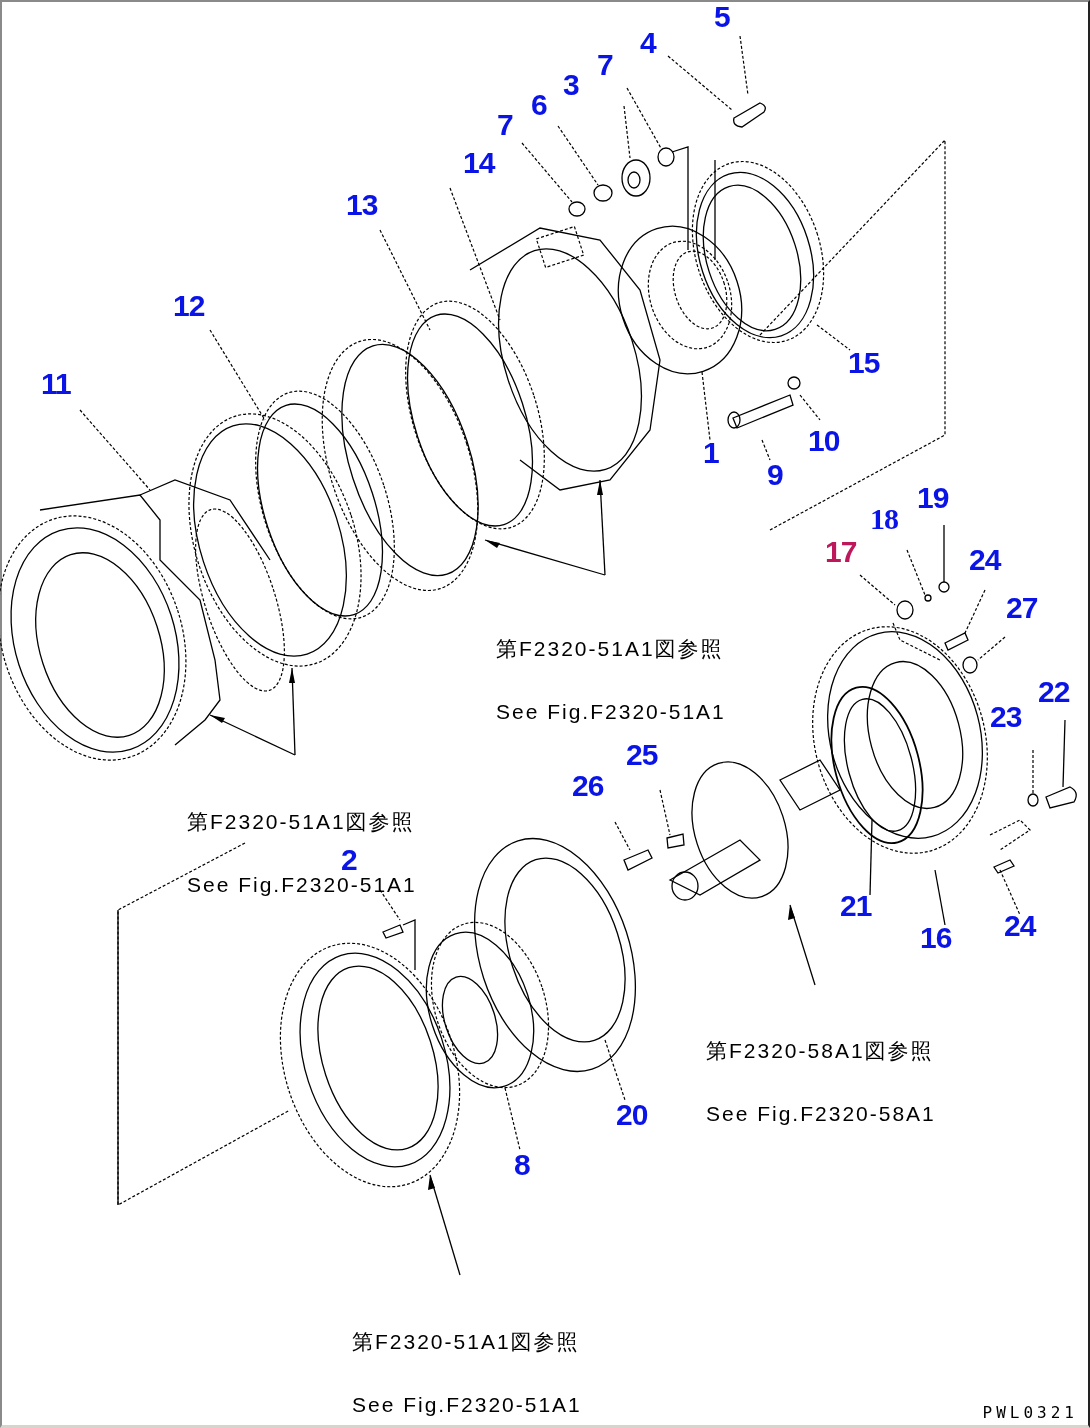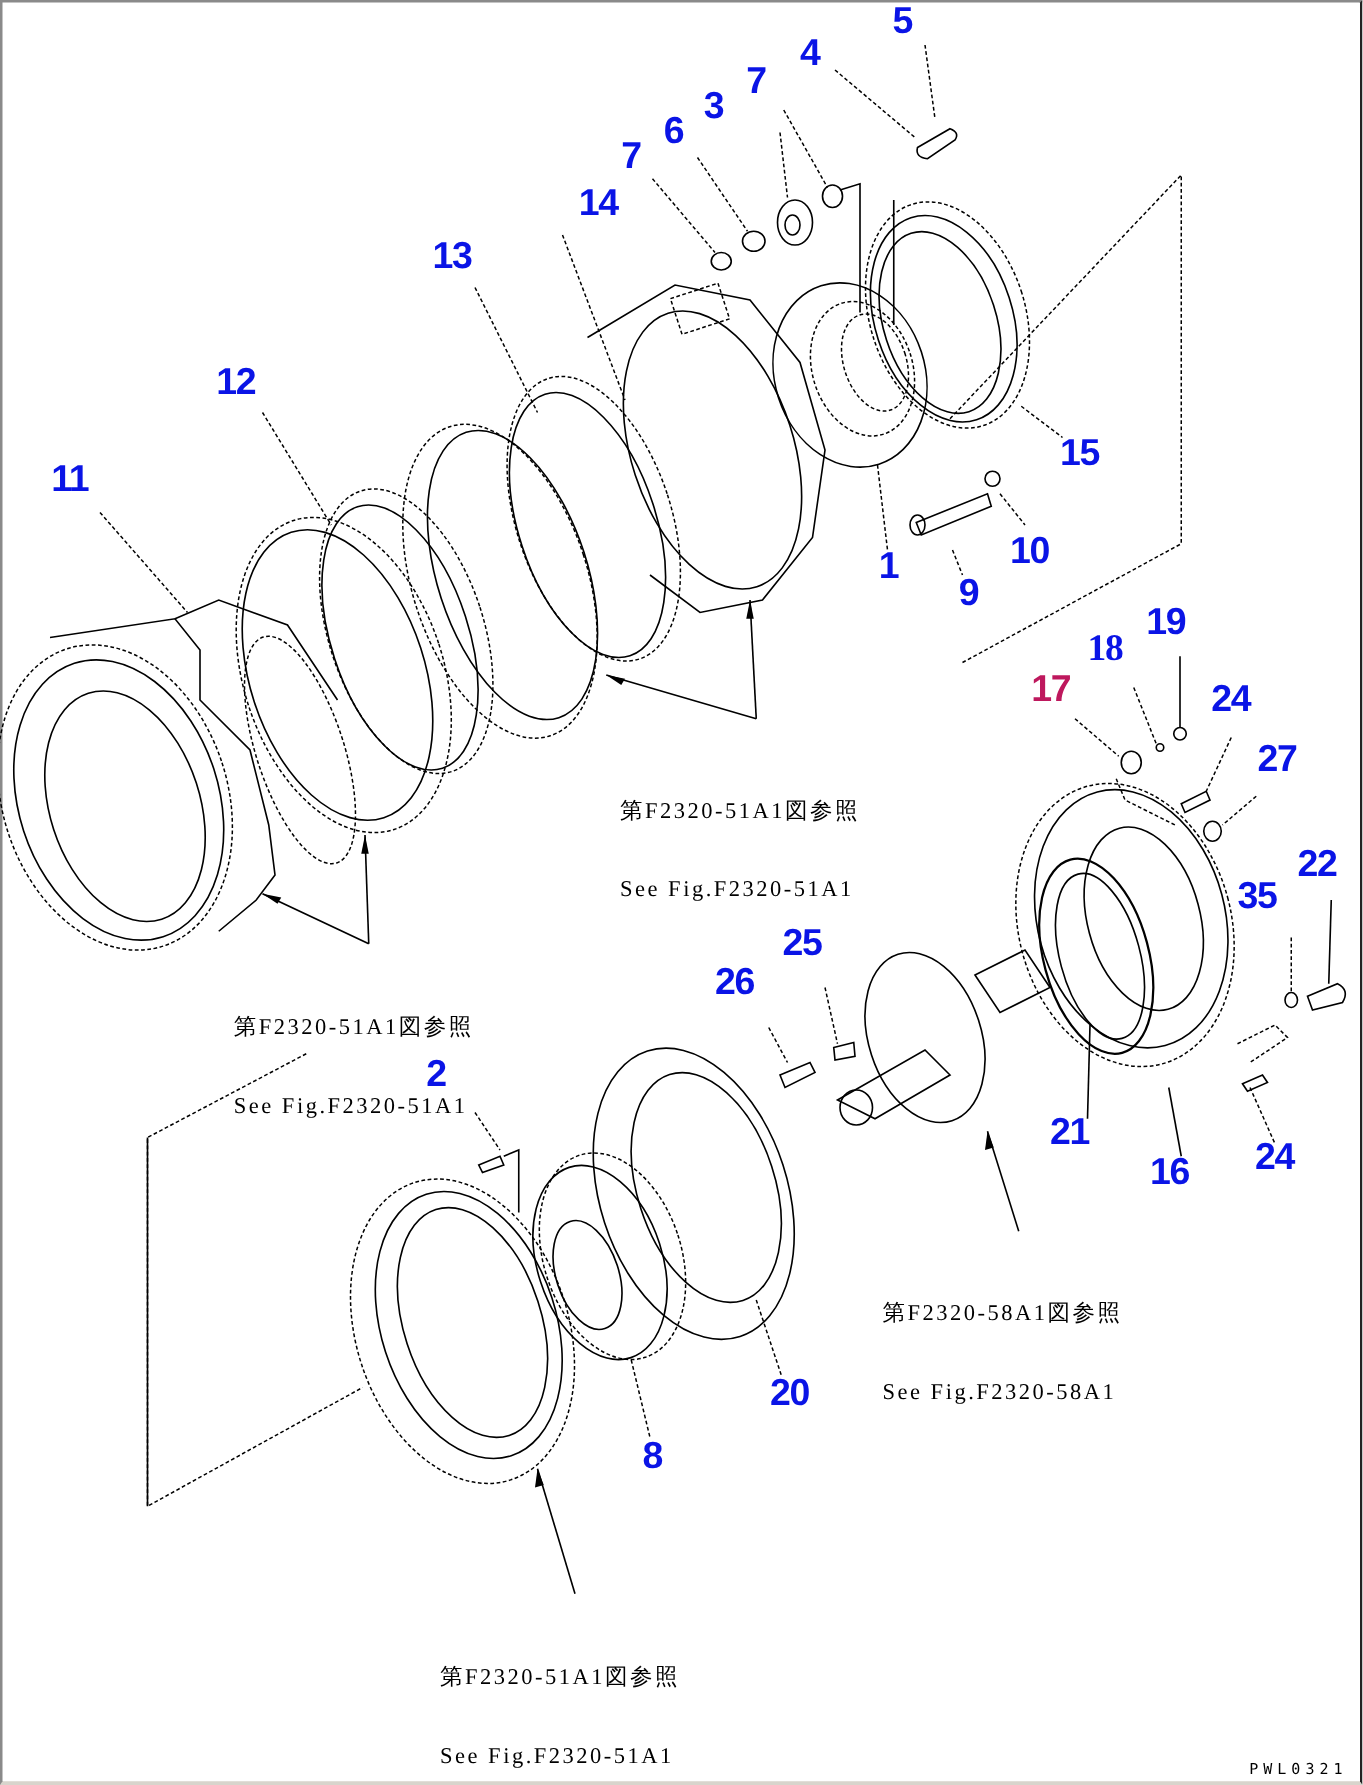--- a/index.html
+++ b/index.html
@@ -4,22 +4,22 @@
 <style>
   html, body { margin: 0; padding: 0; background: #ffffff; }
   body { width: 1090px; height: 1428px; overflow: hidden; position: relative; font-family: "DejaVu Sans", sans-serif; }
   #frame { position: absolute; left: 0; top: 0; width: 1090px; height: 1428px; box-sizing: border-box;
            border-top: 2px solid #8a8a8a; border-left: 2px solid #8a8a8a; border-bottom: 3px solid #d8d4cc; border-right: 2px solid #222; background: #fff; }
   svg#drawing { position: absolute; left: 0; top: 0; }
   .ln { fill: none; stroke: #000; stroke-width: 1.3; }
   .dl { fill: none; stroke: #000; stroke-width: 1.2; stroke-dasharray: 3 2; }
   .th { fill: none; stroke: #000; stroke-width: 1.8; }
   .part-label { position: absolute; color: #0a14e6; font-family: "Liberation Sans", sans-serif; font-weight: bold; font-size: 30px; line-height: 1; letter-spacing: -1px; }
-  .ref-note { position: absolute; font-family: Liberation Serif, serif; font-size: 18px; line-height: 21px; color: #000; letter-spacing: 2px; white-space: pre; }
-  .code { position: absolute; right: 12px; bottom: 6px; font-family: "DejaVu Sans Mono", monospace; font-size: 12px; letter-spacing: 4px; color: #000; }
+  .ref-note { position: absolute; font-family: Liberation Sans, sans-serif; font-size: 21px; line-height: 21px; color: #000; letter-spacing: 2px; white-space: pre; }
+  .code { position: absolute; right: 12px; bottom: 6px; font-family: "DejaVu Sans Mono", monospace; font-size: 16px; letter-spacing: 4px; color: #000; }
 </style>
 </head>
 <body>
 
 <div id="frame"></div>
 
 <svg id="drawing" width="1090" height="1428" viewBox="0 0 1090 1428">
 
   <g>
     <polyline class="ln" points="715,160 715,260"></polyline>
@@ -197,21 +197,21 @@
 <div class="part-label" style="left: 848px; top: 348px; color: rgb(10, 20, 230);">15</div>
 <div class="part-label" style="left: 808px; top: 426px; color: rgb(10, 20, 230);">10</div>
 <div class="part-label" style="left: 703px; top: 438px; color: rgb(10, 20, 230);">1</div>
 <div class="part-label" style="left: 767px; top: 460px; color: rgb(10, 20, 230);">9</div>
 <div class="part-label" style="left: 917px; top: 483px; color: rgb(10, 20, 230);">19</div>
 <div class="part-label" style="left: 870px; top: 504px; color: rgb(10, 20, 230); font-family: Liberation Serif, serif;">18</div>
 <div class="part-label" style="left: 825px; top: 537px; color: #be185d;">17</div>
 <div class="part-label" style="left: 969px; top: 545px; color: rgb(10, 20, 230);">24</div>
 <div class="part-label" style="left: 1006px; top: 593px; color: rgb(10, 20, 230);">27</div>
 <div class="part-label" style="left: 1038px; top: 677px; color: rgb(10, 20, 230);">22</div>
-<div class="part-label" style="left: 990px; top: 702px; color: rgb(10, 20, 230);">35</div>
+<div class="part-label" style="left: 990px; top: 702px; color: rgb(10, 20, 230);">23</div>
 <div class="part-label" style="left: 626px; top: 740px; color: rgb(10, 20, 230);">25</div>
 <div class="part-label" style="left: 572px; top: 771px; color: rgb(10, 20, 230); text-align: center;">26</div>
 <div class="part-label" style="left: 341px; top: 845px; color: rgb(10, 20, 230);">2</div>
 <div class="part-label" style="left: 840px; top: 891px; color: rgb(10, 20, 230);">21</div>
 <div class="part-label" style="left: 1004px; top: 911px; color: rgb(10, 20, 230);">24</div>
 <div class="part-label" style="left: 920px; top: 923px; color: rgb(10, 20, 230);">16</div>
 <div class="part-label" style="left: 616px; top: 1100px; color: rgb(10, 20, 230);">20</div>
 <div class="part-label" style="left: 514px; top: 1150px; color: rgb(10, 20, 230);">8</div>
 
 <div class="ref-note" style="left:496px;top:596px;">

